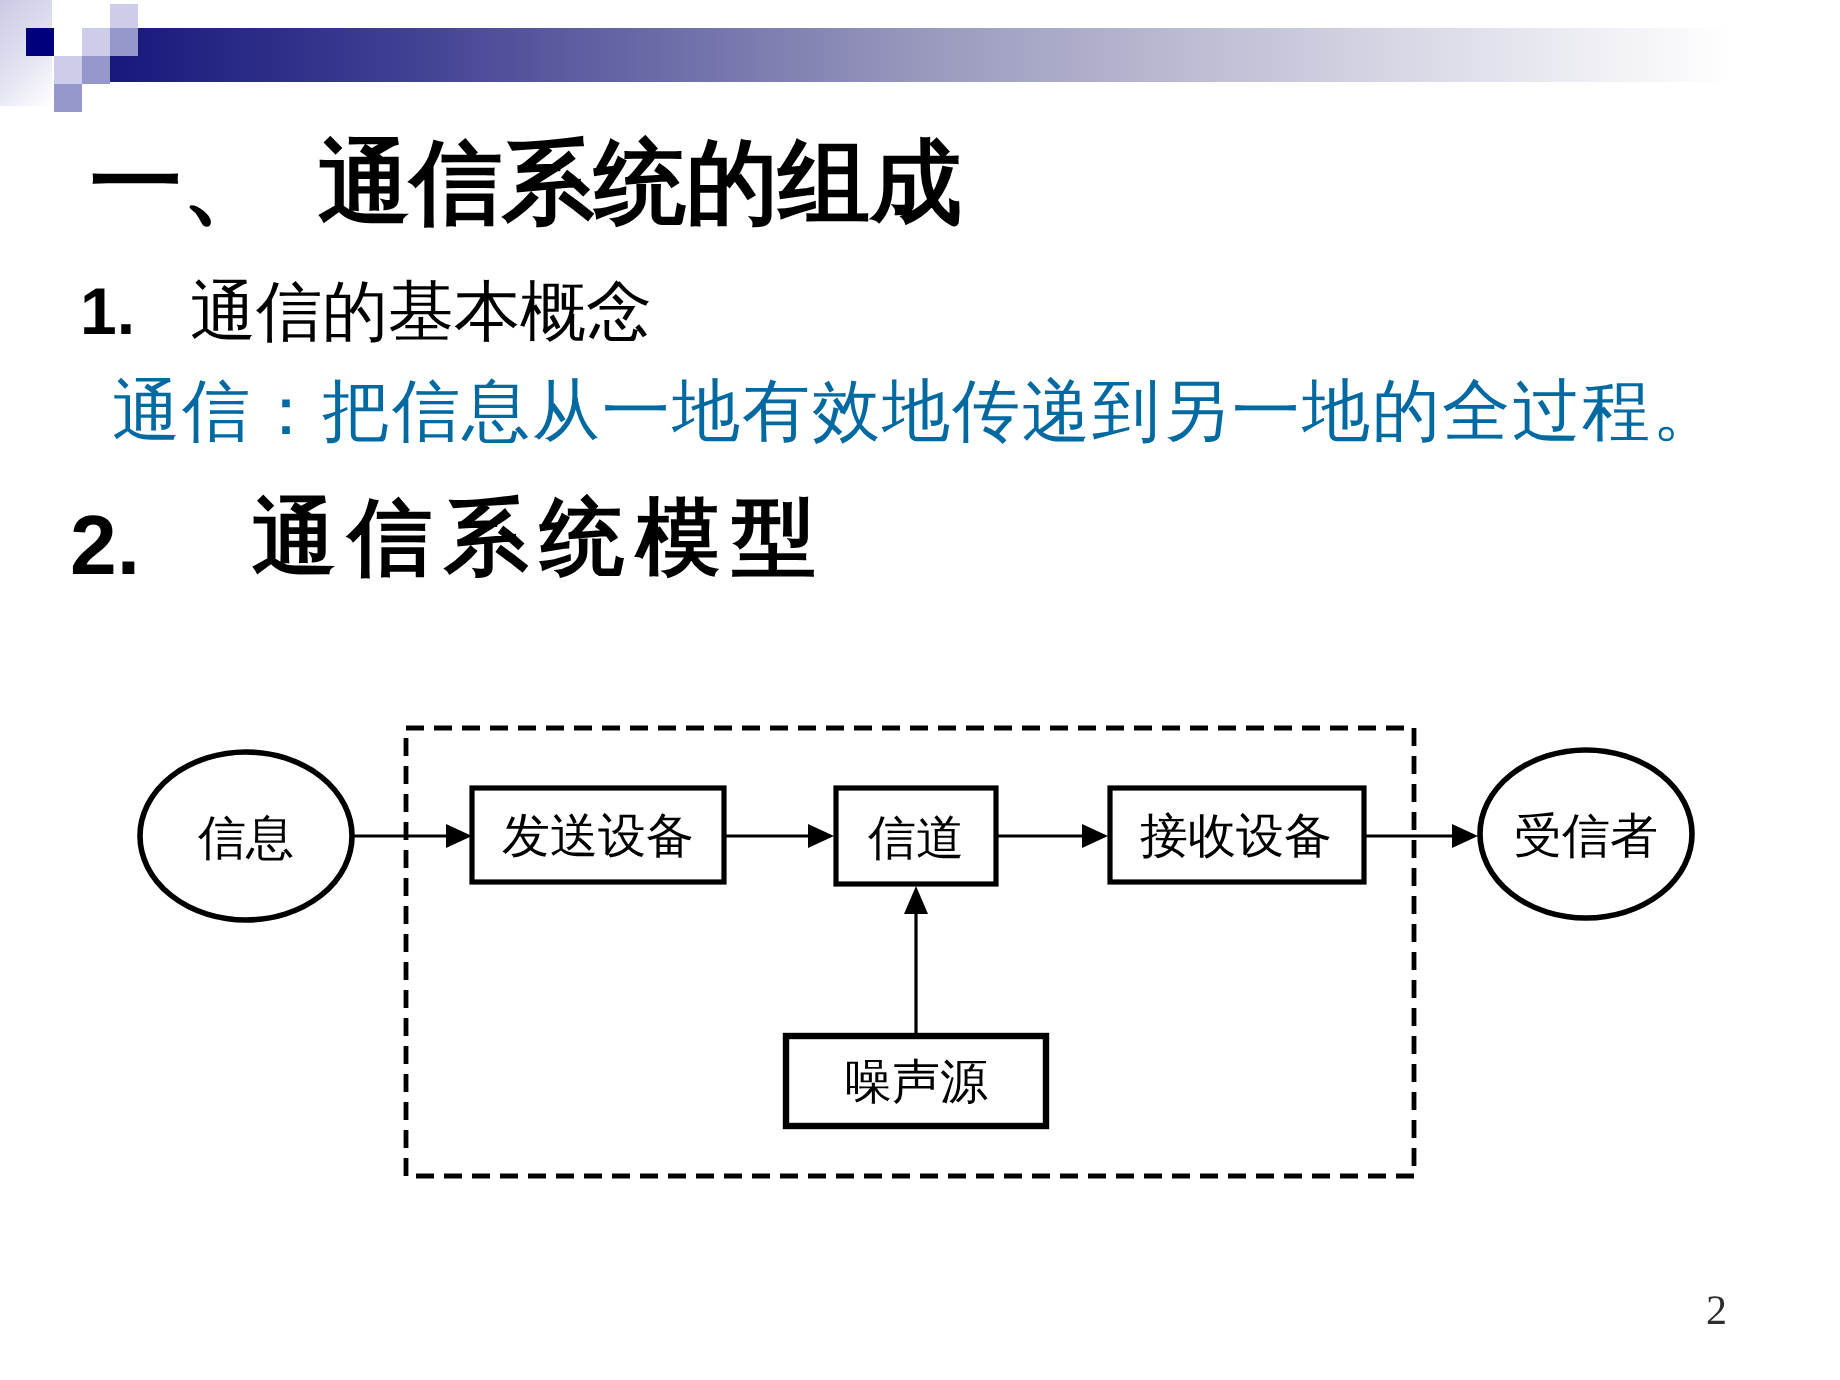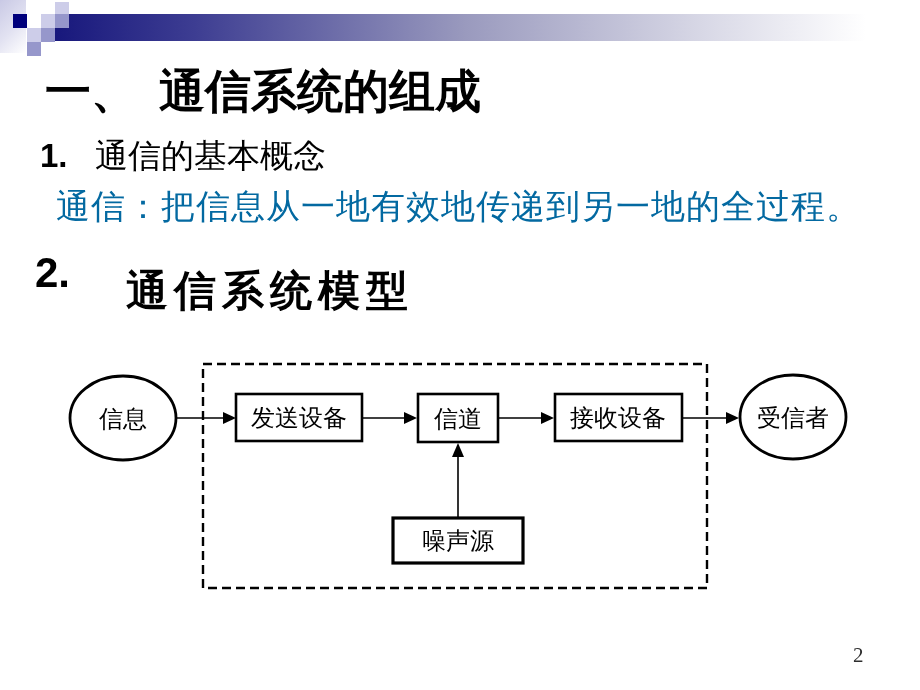--- a/index.html
+++ b/index.html
@@ -57,21 +57,21 @@
     letter-spacing: 1px;
     font-family: Liberation Mono, monospace;
     white-space: nowrap;
     margin-left: 20px;
   }
   .item2-number {
     position: absolute; left: 35px; top: 248px;
     font-size: 42px; font-weight: bold; color: #000; line-height: 1.2;
   }
   .item2-text {
-    position: absolute; left: 126px; top: 266px;
+    position: absolute; left: 126px; top: 244px;
     font-size: 42px; font-weight: bold; color: #000; line-height: 1.2;
     letter-spacing: 6px;
   }
   
   .diagram-svg { position: absolute; left: 0; top: 0; width: 920px; height: 690px; }
   .diagram-svg text {
     font-family: "Liberation Serif", "DejaVu Serif", serif;
     font-size: 24px; fill: #000;
   }
   

